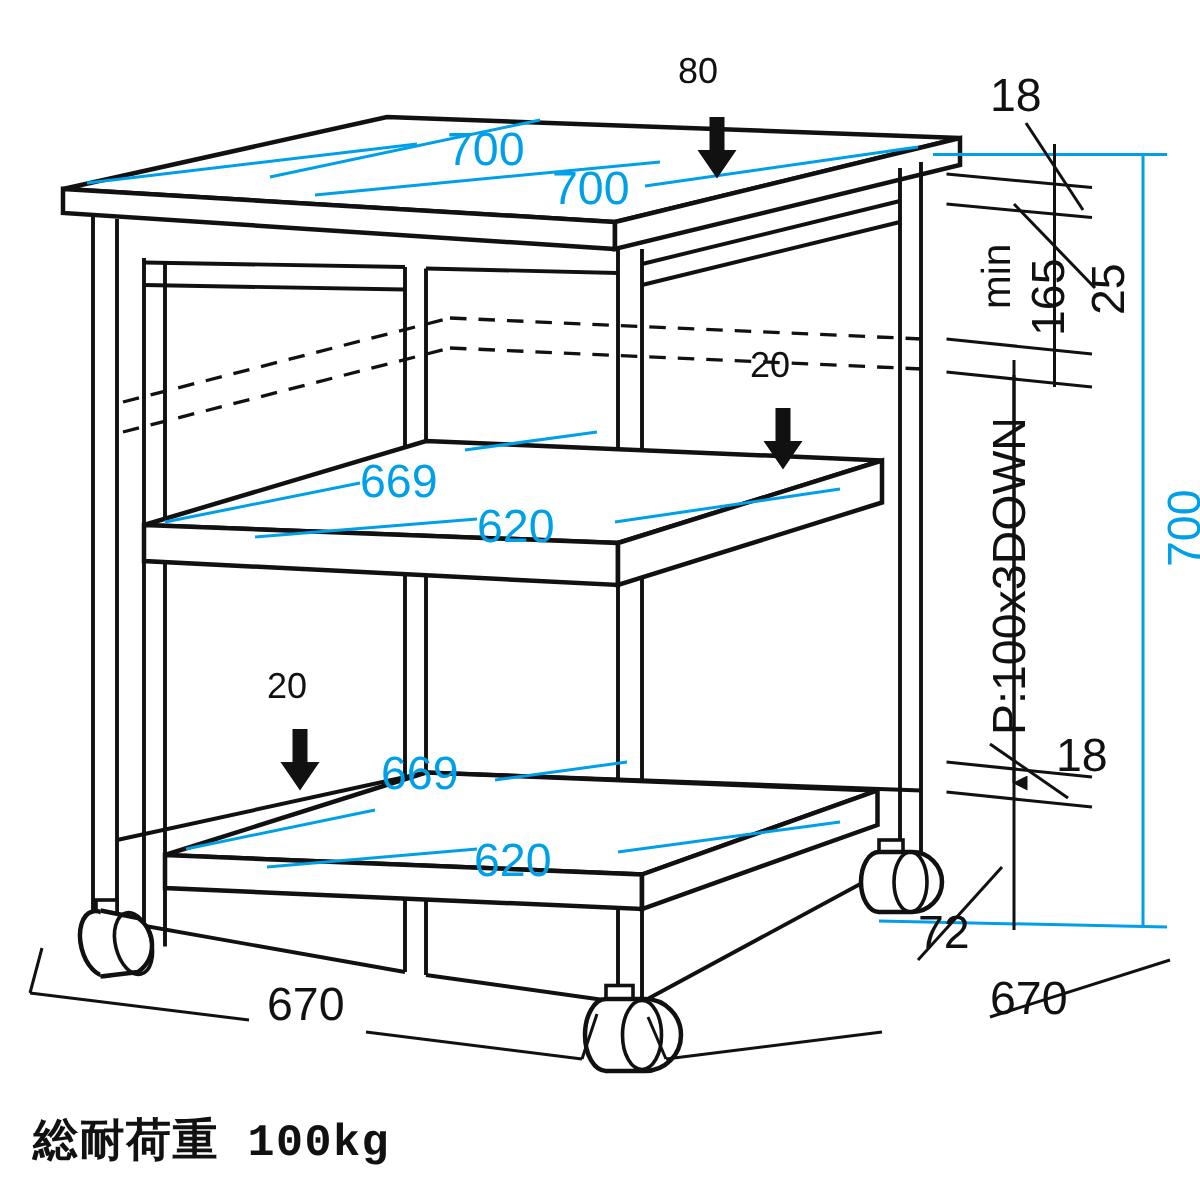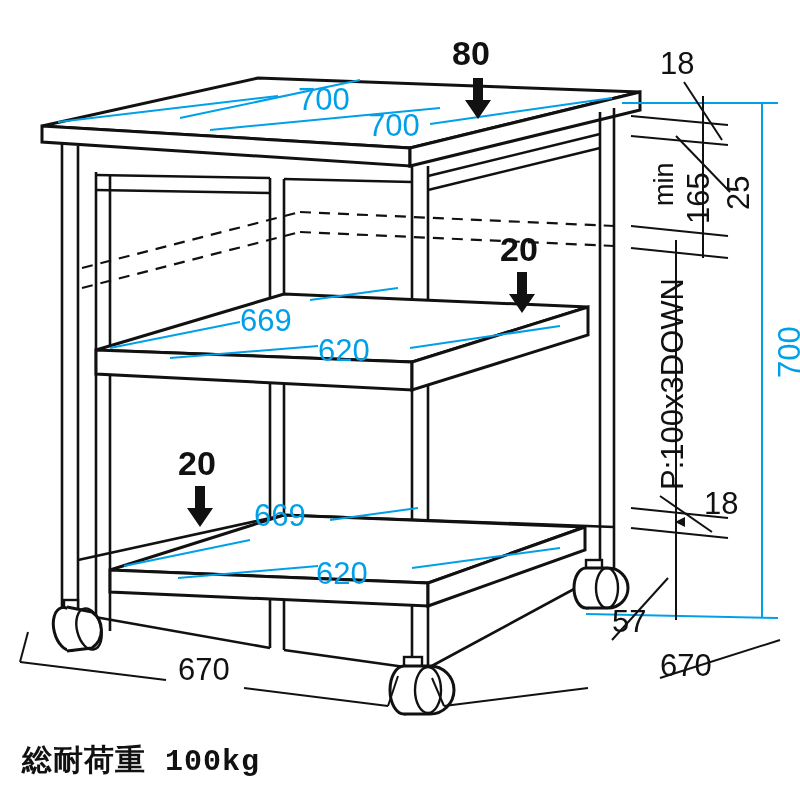--- a/index.html
+++ b/index.html
@@ -30,21 +30,21 @@
   .lbl {
     position: absolute;
     font-family: "Liberation Sans", sans-serif;
     white-space: nowrap;
     line-height: 1;
   }
   .blue  { color: #00a0e9; }
   .black { color: #111111; }
   .dim   { font-size: 31px; font-weight: 400; letter-spacing: 0px; }
   .dim-sm{ font-size: 27px; font-weight: 400; }
-  .load  { font-size: 34px; font-weight: 700; }
+  .load  { font-size: 24px; font-weight: 400; }
   .rot90 {
     transform: rotate(-90deg);
     transform-origin: 0 0;
   }
   #footer-note {
     position: absolute;
     left: 22px;
     top: 740px;
     font-size: 30px;
     font-weight: 700;
@@ -254,21 +254,21 @@
   <div class="lbl black dim-sm rot90" style="left:651px; top:206px;">min</div>
 
   <div class="lbl black dim rot90" style="left:683px; top:224px;">165</div>
 
   <div class="lbl black dim rot90" style="left:723px; top:210px;">25</div>
 
   <div class="lbl black dim rot90" style="left:657px; top:490px;">P:100x3DOWN</div>
 
   <div class="lbl black dim" style="left:704px; top:488px;">18</div>
 
-  <div class="lbl black dim" style="left:612px; top:606px;">57</div>
+  <div class="lbl black dim" style="left:612px; top:606px;">72</div>
 
   <div class="lbl black dim" style="left:178px; top:654px;">670</div>
 
   <div class="lbl black dim" style="left:660px; top:650px;">670</div>
 
   <div id="footer-note">総耐荷重 100kg</div>
 
 </div>
 
 </body></html>

